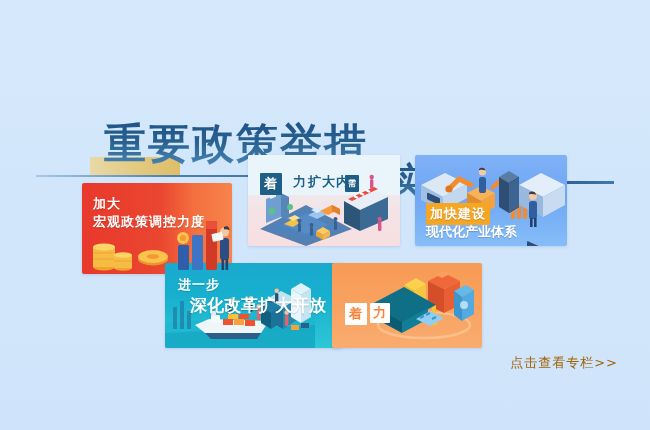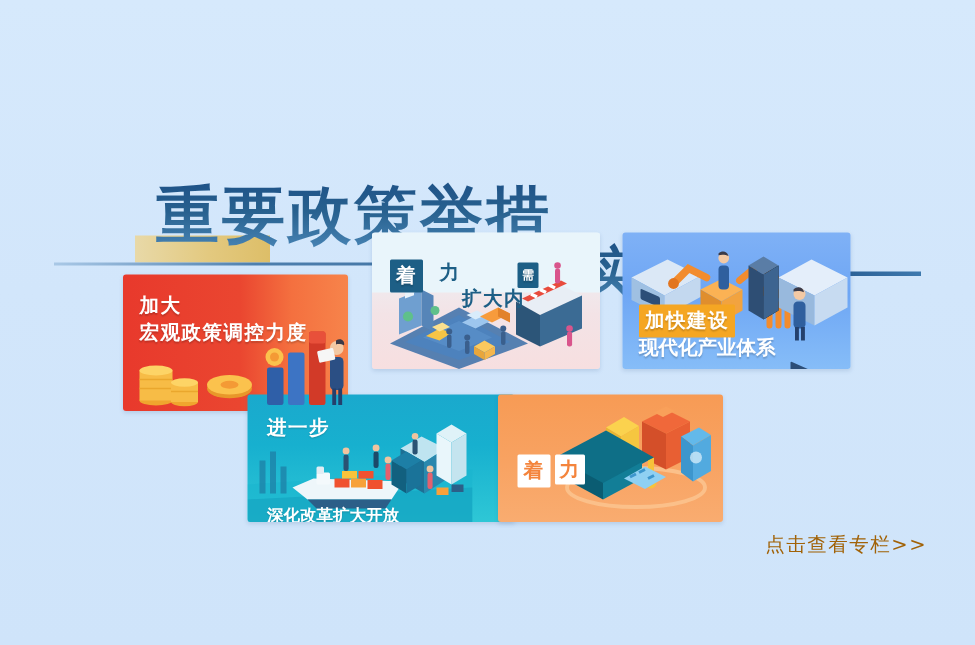--- a/index.html
+++ b/index.html
@@ -78,21 +78,21 @@
   #demand-hl3 { left:97px; top:20px; background:#1d5f86; font-size:8px; padding:3px 3px; }
 
   
   #card-industry { background:linear-gradient(180deg,#7fb1f6 0%,#6ea6f4 45%,#86bdf8 100%); }
   #industry-l1 { left:11px; top:48px; background:#f5a623; padding:2px 4px; }
   #industry-l2 { left:11px; top:68px; font-size:13px; }
 
   
   #card-reform { background:linear-gradient(180deg,#1aa9cd 0%,#17b0cf 40%,#2ec7d6 100%); }
   #reform-l1 { left:13px; top:13px; }
-  #reform-l2 { left:13px; top:31px; font-size:11px;margin-top:42px; }
+  #reform-l2 { left:25px; top:31px; font-size:17px; }
 
   
   #card-livelihood { background:linear-gradient(180deg,#f79b55 0%,#f8a261 50%,#f9ac70 100%); }
   #live-hl1 { left:13px; top:40px; background:#fff; color:#f4843c !important;
               text-shadow:none; padding:2px 4px; }
   #live-hl2 { left:38px; top:40px; }
   #live-l2  { left:13px; top:60px; font-size:13px; }
 
   
   .art { position:absolute; inset:0; z-index:10; }
@@ -219,21 +219,21 @@
 
       <g fill="#5fc08a">
         <circle cx="24" cy="56" r="3.4"></circle>
           <circle cx="42" cy="52" r="3"></circle>
       </g>
     </svg>
   </div>
   <div class="label l-big hl" id="demand-hl1">着</div>
   <div class="label l-big" id="demand-hl2">力</div>
   <div class="label hl" id="demand-hl3">需</div>
-  <div class="label l-big" style="left:60px;top:35px;color:#1d5f86;text-shadow:none;">扩大内</div>
+  <div class="label l-big" style="left:60px;top:18px;color:#1d5f86;text-shadow:none;">扩大内</div>
 </div>
 
 <div class="card" id="card-industry">
   <div class="art">
     <svg width="152" height="91" viewBox="0 0 152 91">
 
       <g>
         <path d="M6 30 L30 18 L52 29 L28 42 Z" fill="#dbe8f6"></path>
         <path d="M6 30 L28 42 L28 56 L6 45 Z" fill="#9fc0e2"></path>
         <path d="M28 42 L52 29 L52 43 L28 56 Z" fill="#c3d8ef"></path>

